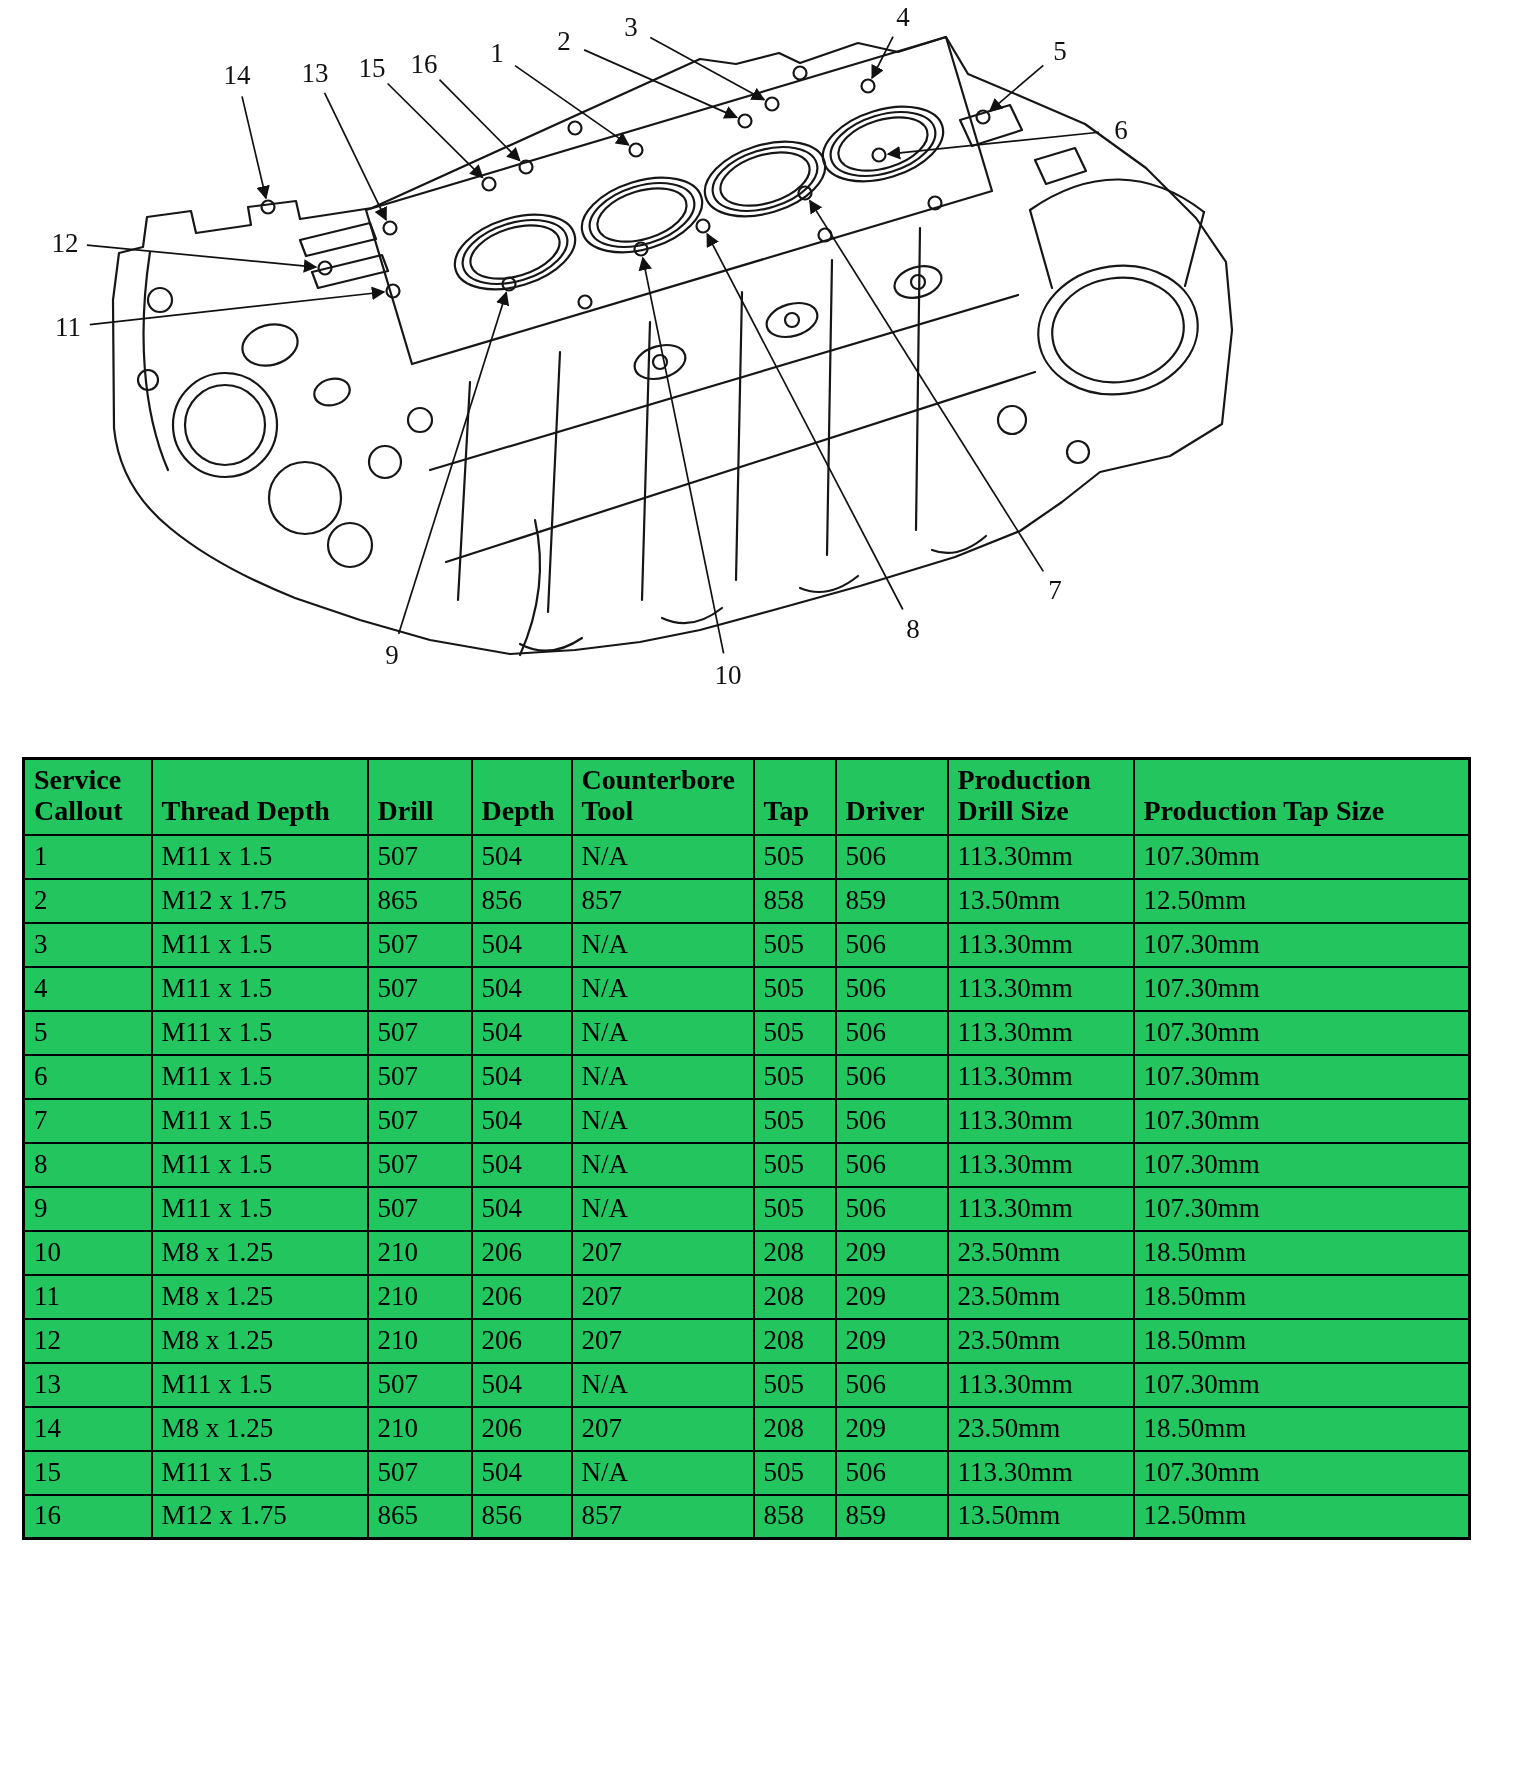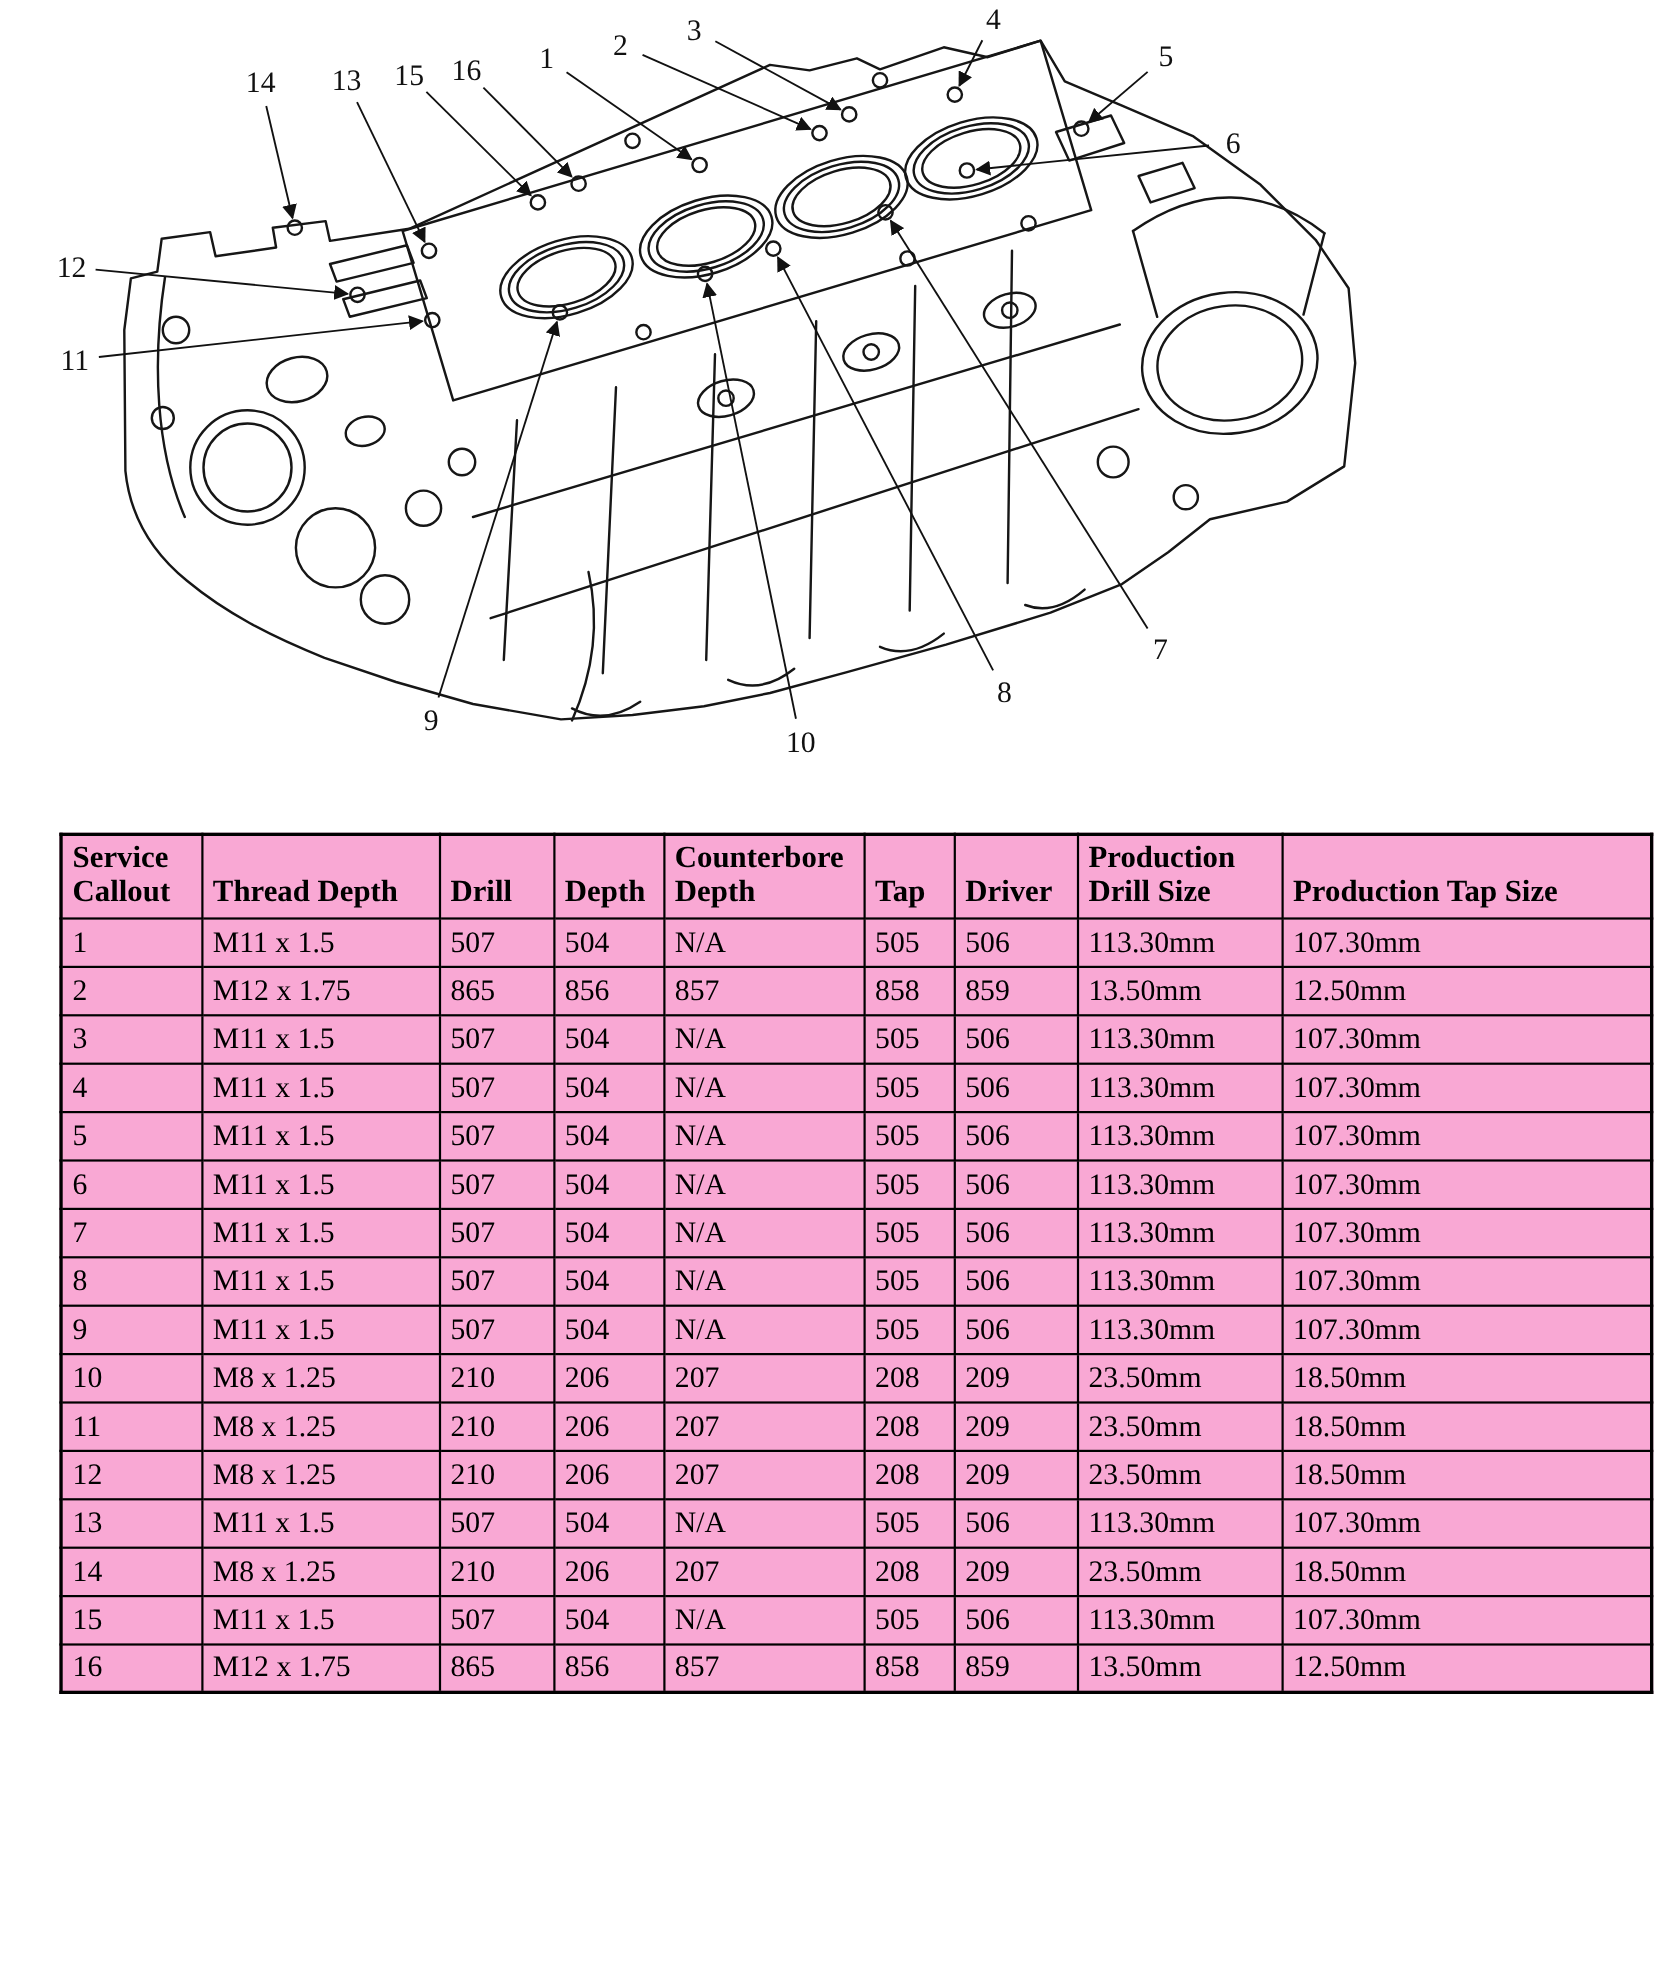--- a/index.html
+++ b/index.html
@@ -4,22 +4,22 @@
 <style>
   html,body{margin:0;padding:0;}
   body{
     width:1520px;height:1786px;background:#ffffff;
     font-family:"Liberation Serif", serif;color:#000;
     position:relative;overflow:hidden;
   }
   .stage{position:absolute;inset:0;}
   .diagram{position:absolute;top:0;left:0;width:1520px;height:745px;}
   .spec-table{
-    position:absolute;top:757px;left:54px;width:1446px;
-    border-collapse:collapse;table-layout:fixed;background:#f9a8d4;
+    position:absolute;top:757px;left:22px;width:1446px;
+    border-collapse:collapse;table-layout:fixed;background:#22c55e;
     border:3px solid #000;
   }
   .spec-table th,.spec-table td{
     border:2px solid #000;
     padding:2px 6px 3px 9px;
     text-align:left;color:#000;
     overflow:hidden;
   }
   .spec-table th{
     font-size:28px;font-weight:bold;line-height:1.12;
@@ -196,21 +196,21 @@
       <col style="width:112px">
       <col style="width:186px">
       <col style="width:336px">
     </colgroup>
     <thead>
       <tr>
           <th>Service Callout</th>
           <th>Thread Depth</th>
           <th>Drill</th>
           <th>Depth</th>
-          <th>Counterbore Depth</th>
+          <th>Counterbore Tool</th>
           <th>Tap</th>
           <th>Driver</th>
           <th>Production Drill Size</th>
           <th>Production Tap Size</th>
         </tr>
     </thead>
     <tbody>
         <tr>
           <td>1</td>
           <td>M11 x 1.5</td>

